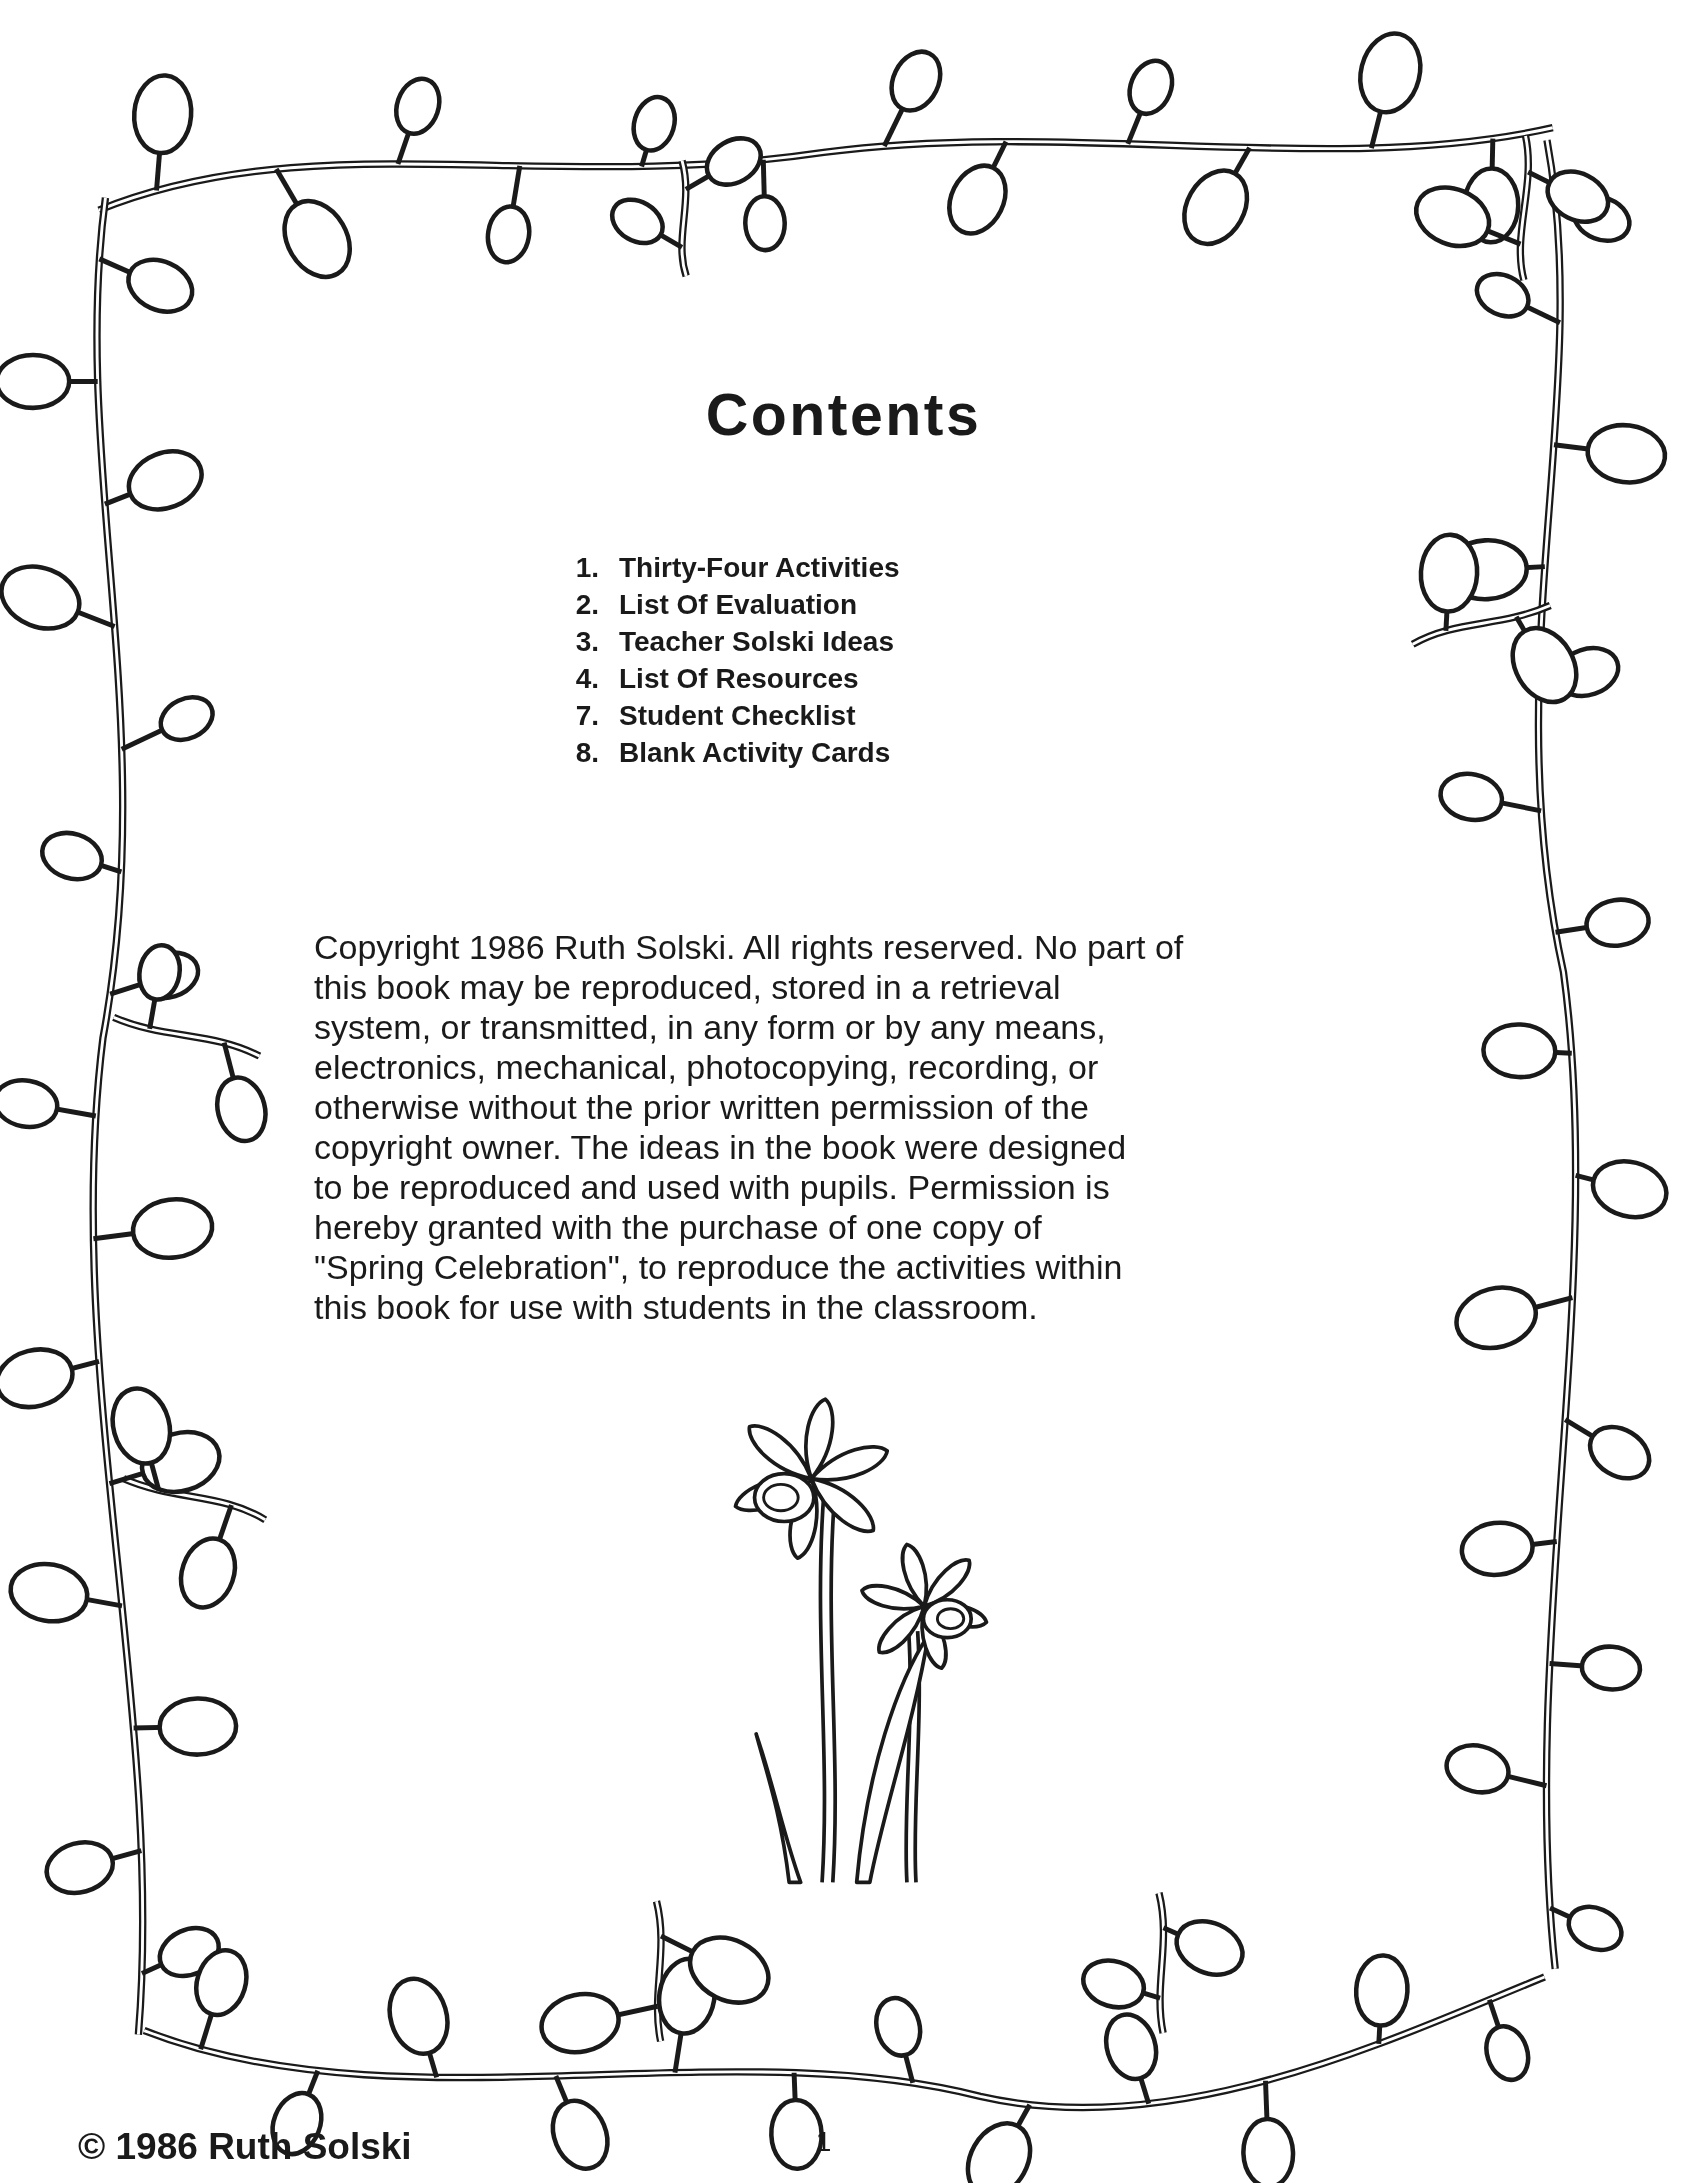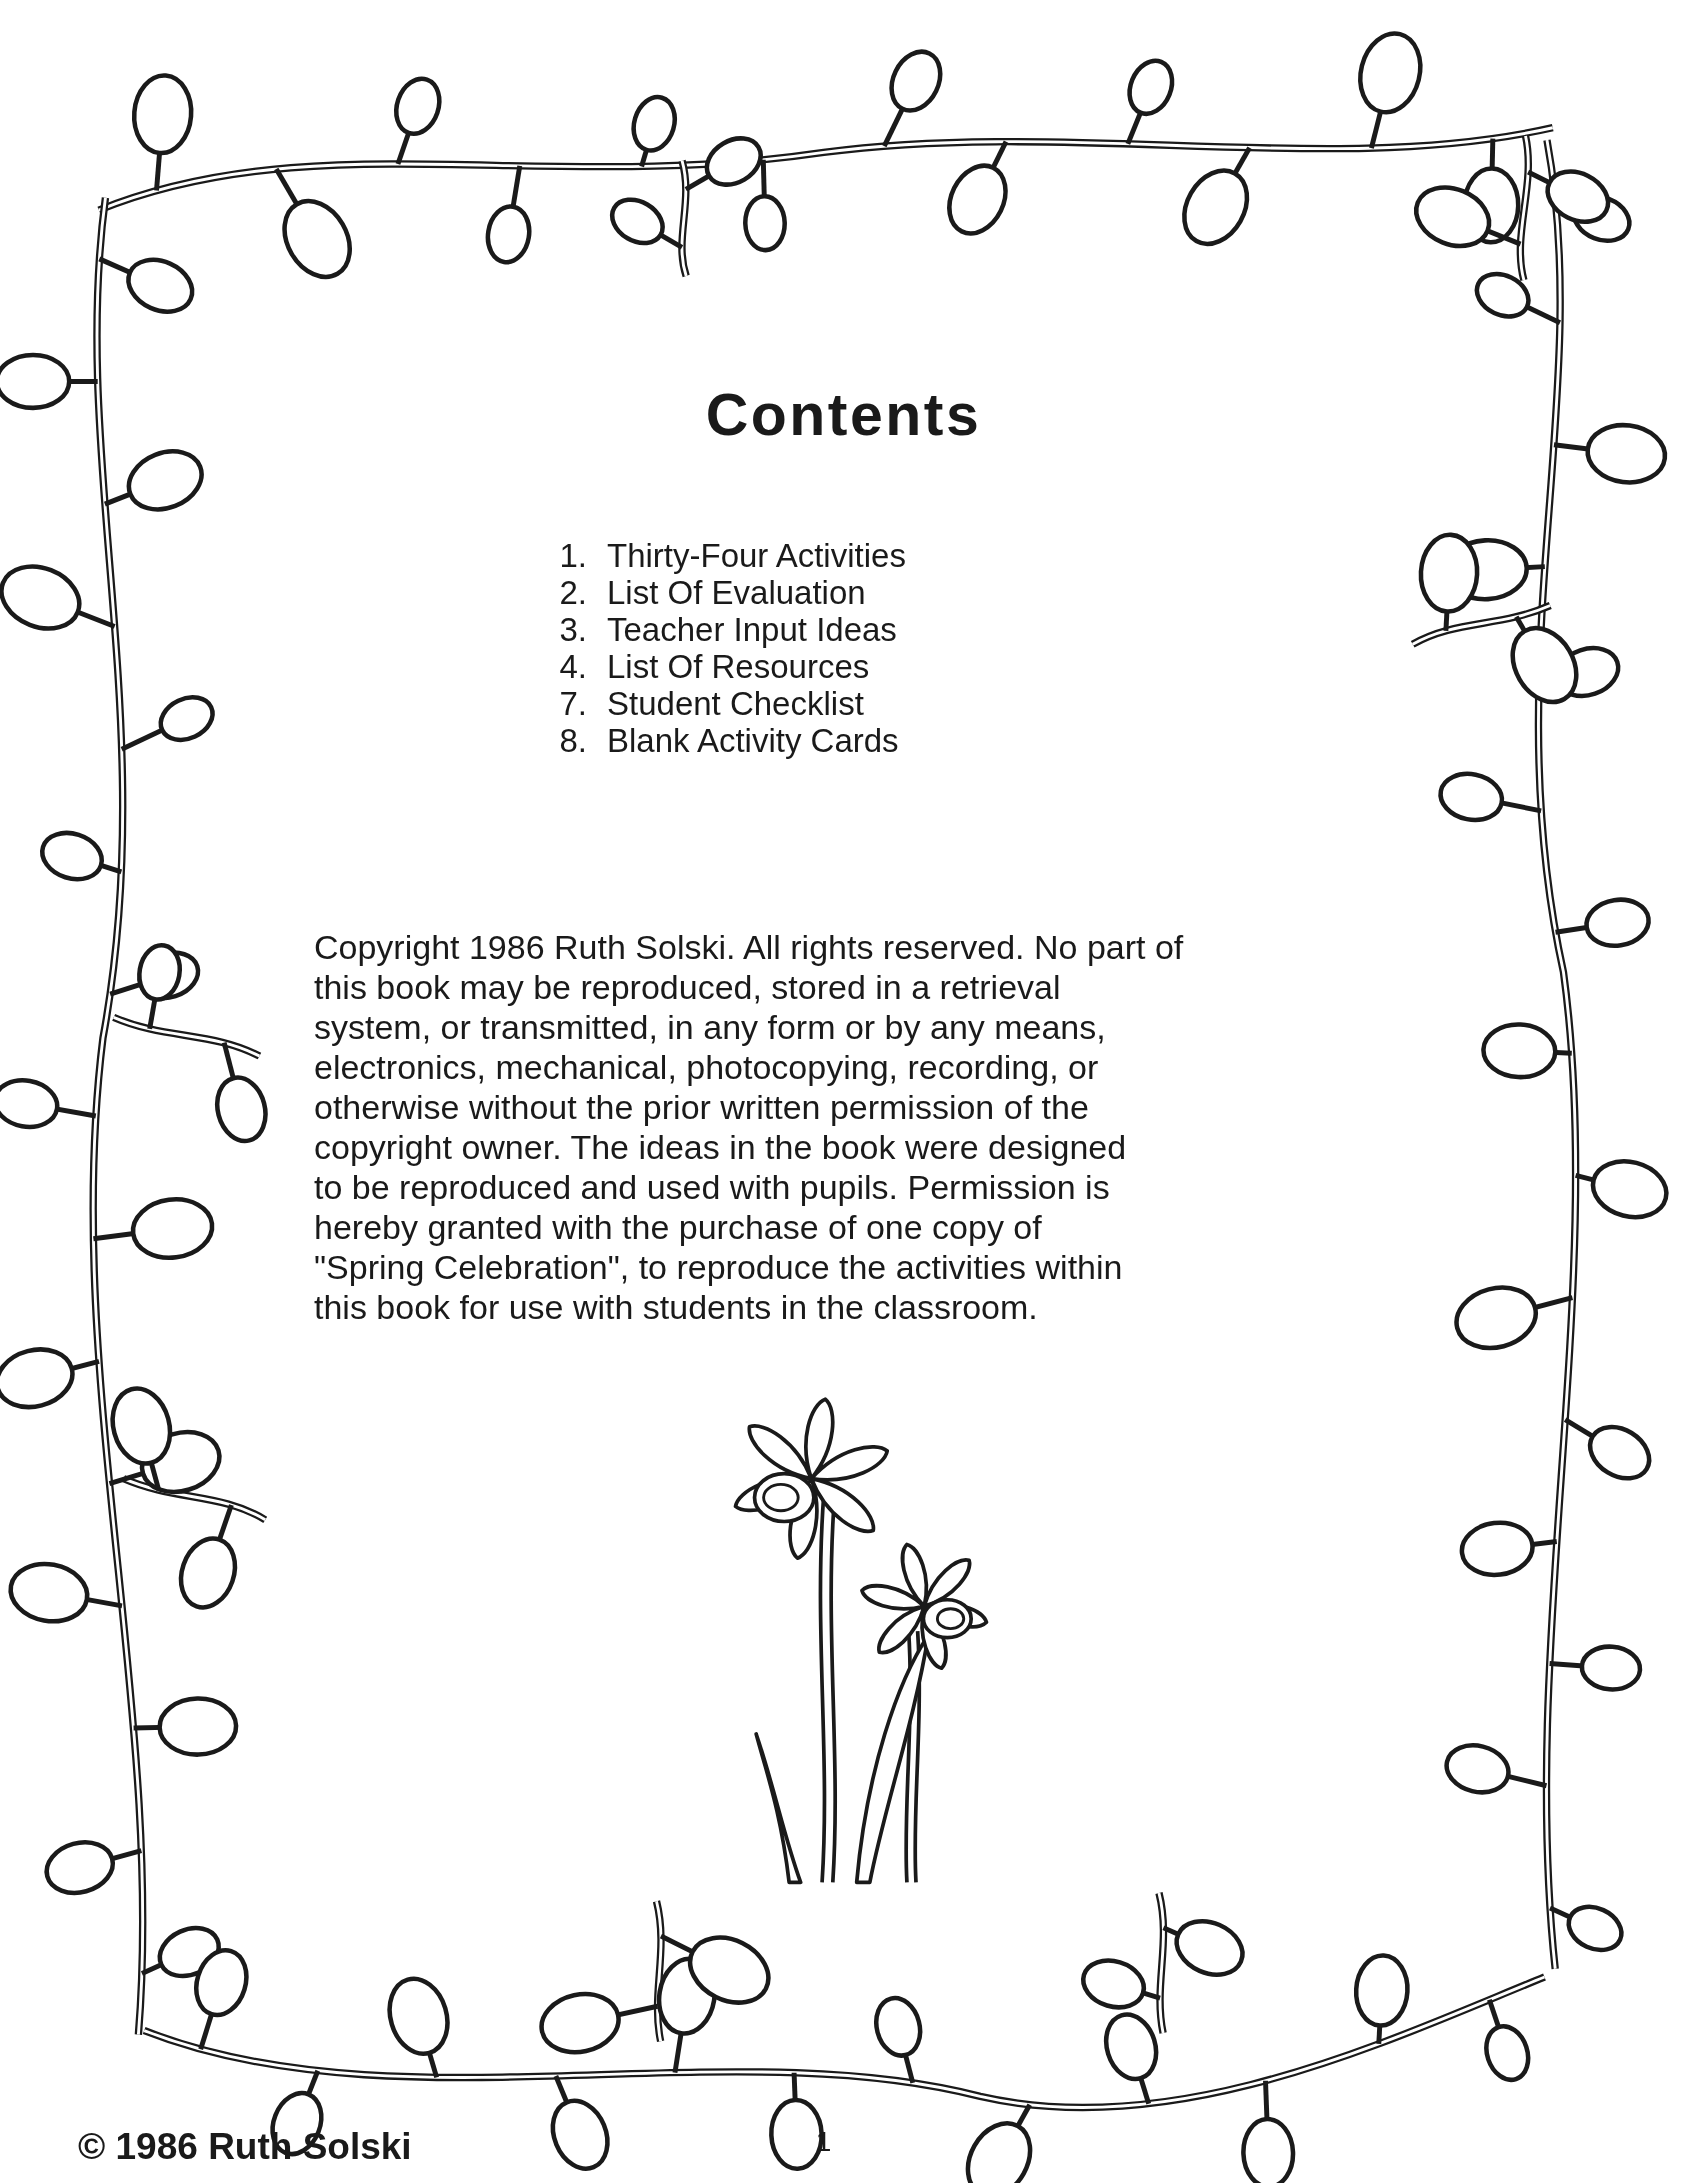--- a/index.html
+++ b/index.html
@@ -7,22 +7,22 @@
     width:1687px;height:2183px;position:relative;background:#ffffff;
     font-family:"Liberation Sans", sans-serif;color:#1a1a1a;overflow:hidden;
   }
   .page{position:absolute;inset:0;}
   #deco{position:absolute;left:0;top:0;pointer-events:none;}
   .title{
     position:absolute;top:381px;left:0;width:1687px;text-align:center;
     font-size:59px;font-weight:bold;letter-spacing:2.5px;margin:0;
   }
   .toc{
-    position:absolute;left:534px;top:537px;margin:0;padding:0;list-style:none;
-    font-size:33px;line-height:37px;
+    position:absolute;left:534px;top:537px;margin:12px;padding:0;list-style:none;
+    font-size:28px;line-height:37px;font-weight:bold;
   }
   .toc-row{white-space:nowrap;}
   .toc-num{display:inline-block;width:53px;text-align:right;margin-right:20px;}
   .copyright{
     position:absolute;left:298px;top:911px;width:1096px;margin:16px;
     font-size:34px;line-height:40px;white-space:pre-line;
   }
   .footer-copy{position:absolute;left:78px;top:2126px;font-size:37px;font-weight:bold;}
   .footer-page{position:absolute;left:766px;top:2126px;width:115px;text-align:center;font-size:28px;}
 </style>
@@ -206,21 +206,21 @@
         <ellipse cx="1150" cy="1965" rx="29" ry="23" fill="#ffffff" stroke="#1a1a1a" stroke-width="4.5"></ellipse>
         <ellipse cx="1154" cy="1965" rx="16" ry="12" fill="none" stroke="#1a1a1a" stroke-width="3.5"></ellipse>
       </g>
   </svg>
 
   <h1 class="title">Contents</h1>
 
   <ol class="toc">
     <li class="toc-row"><span class="toc-num">1.</span><span>Thirty-Four Activities</span></li>
     <li class="toc-row"><span class="toc-num">2.</span><span>List Of Evaluation</span></li>
-    <li class="toc-row"><span class="toc-num">3.</span><span>Teacher Input Ideas</span></li>
+    <li class="toc-row"><span class="toc-num">3.</span><span>Teacher Solski Ideas</span></li>
     <li class="toc-row"><span class="toc-num">4.</span><span>List Of Resources</span></li>
     <li class="toc-row"><span class="toc-num">7.</span><span>Student Checklist</span></li>
     <li class="toc-row"><span class="toc-num">8.</span><span>Blank Activity Cards</span></li>
   </ol>
 
   <p class="copyright">Copyright 1986 Ruth Solski. All rights reserved. No part of
 this book may be reproduced, stored in a retrieval
 system, or transmitted, in any form or by any means,
 electronics, mechanical, photocopying, recording, or
 otherwise without the prior written permission of the

